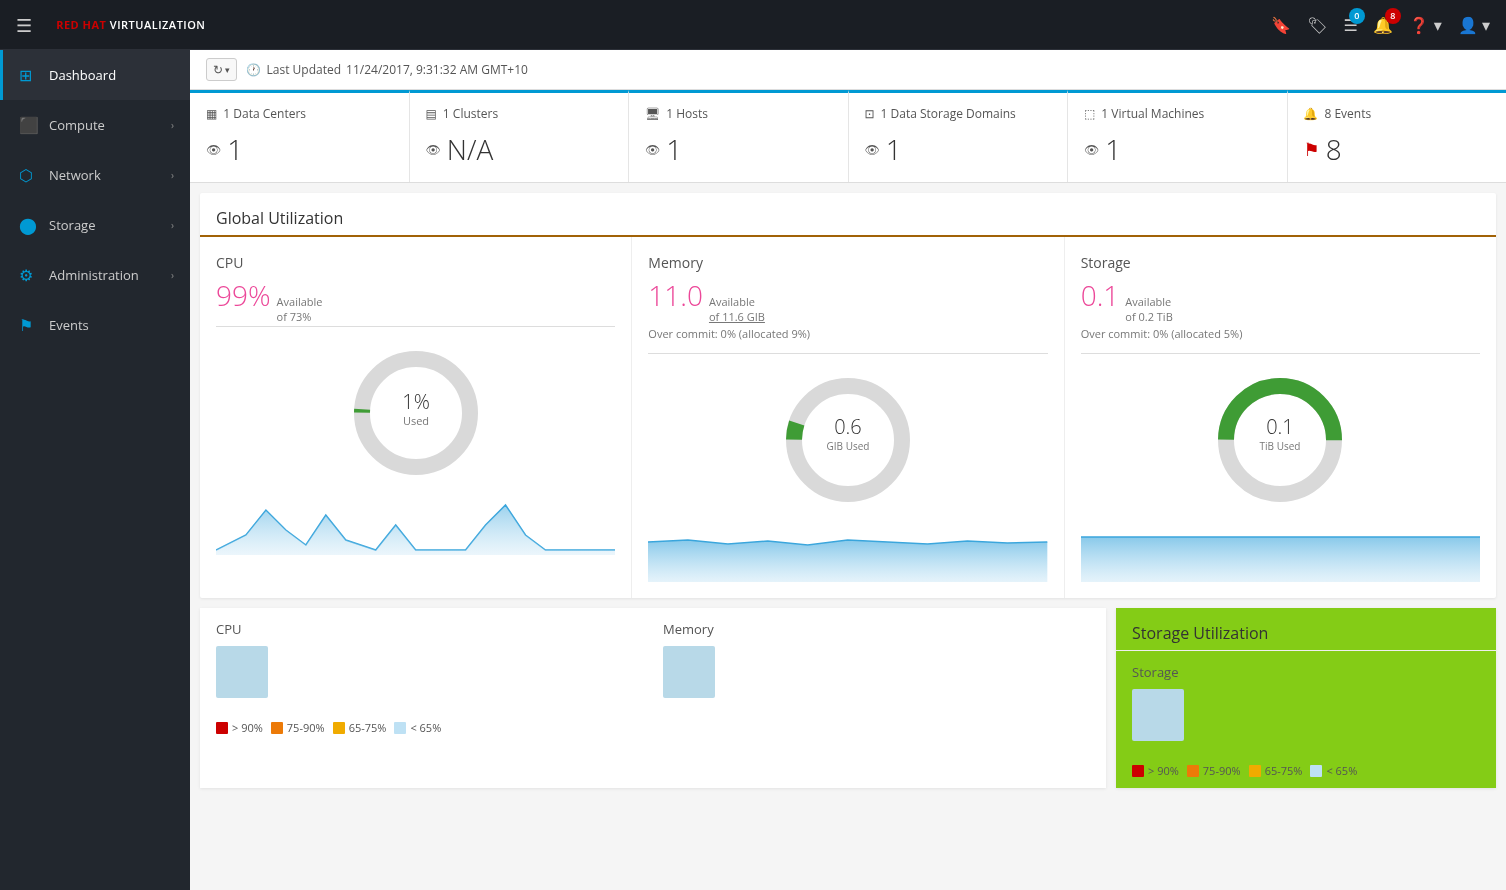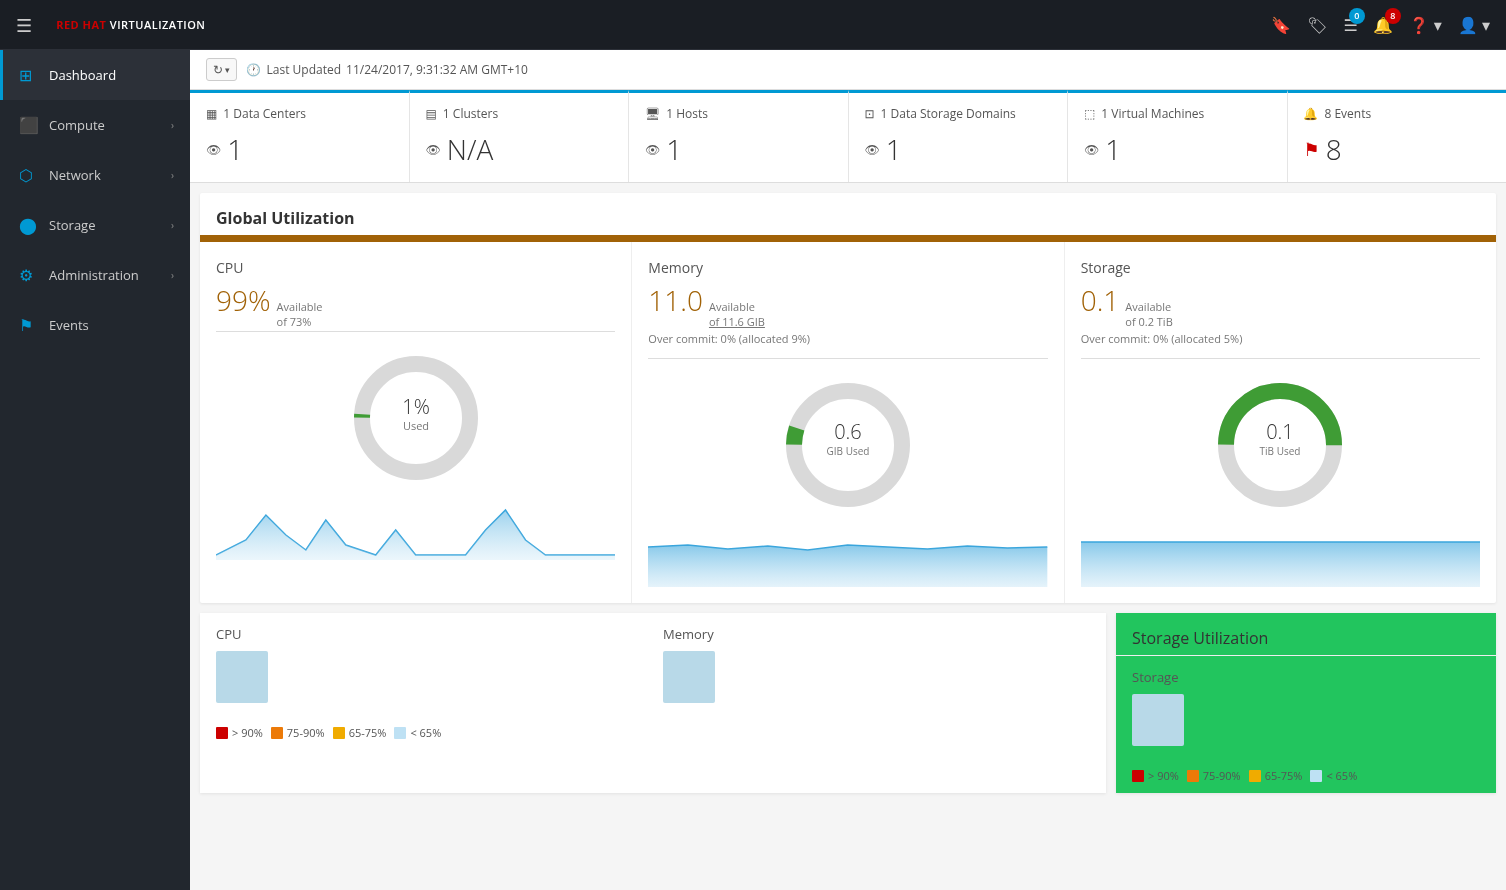--- a/index.html
+++ b/index.html
@@ -114,41 +114,41 @@
 
     
     .section-panel {
       background: #fff;
       margin: 10px;
       border-radius: 2px;
       box-shadow: 0 1px 3px rgba(0,0,0,0.08);
     }
     .section-title {
       padding: 14px 16px 6px;
-      font-size: 16px; font-weight: 700; color: #333;
-      border-bottom: 7px solid #a16207;
+      font-size: 16px; font-weight: 400; color: #333;
+      border-bottom: 2px solid #a16207;
       margin-bottom: 0;
     }
 
     
     .global-util {
       display: flex;
     }
     .util-column {
       flex: 1;
       padding: 16px;
       border-right: 1px solid #eee;
     }
     .util-column:last-child { border-right: none; }
     .util-col-title { font-size: 14px; color: #555; margin-bottom: 4px; font-weight: 400; }
     .util-available {
       display: flex; align-items: baseline; gap: 6px;
       margin-bottom: 2px;
     }
-    .util-big-num { font-size: 28px; font-weight: 300; color: #a16207; }
+    .util-big-num { font-size: 28px; font-weight: 300; color: #ec4899; }
     .util-overcommit { font-size: 11px; color: #777; margin-bottom: 12px; }
     .util-divider { border: none; border-top: 1px solid #ddd; margin-bottom: 16px; }
 
     
     .donut-container {
       display: flex; justify-content: center; margin-bottom: 12px;
     }
     .donut-svg { width: 140px; height: 140px; }
 
     
@@ -162,21 +162,21 @@
       display: flex; gap: 0; margin: 0 10px 10px;
     }
     .cluster-util-panel {
       flex: 1;
       background: #fff;
       box-shadow: 0 1px 3px rgba(0,0,0,0.08);
       margin-right: 10px;
     }
     .storage-util-panel {
       width: 380px;
-      background: #22c55e;
+      background: #84cc16;
       box-shadow: 0 1px 3px rgba(0,0,0,0.08);
     }
     .panel-section-title {
       padding: 14px 16px 6px;
       font-size: 16px; font-weight: 400; color: #333;
       border-bottom: 1px solid #eee;
     }
     .util-sub-grid {
       display: flex; padding: 12px 16px; gap: 20px;
     }

